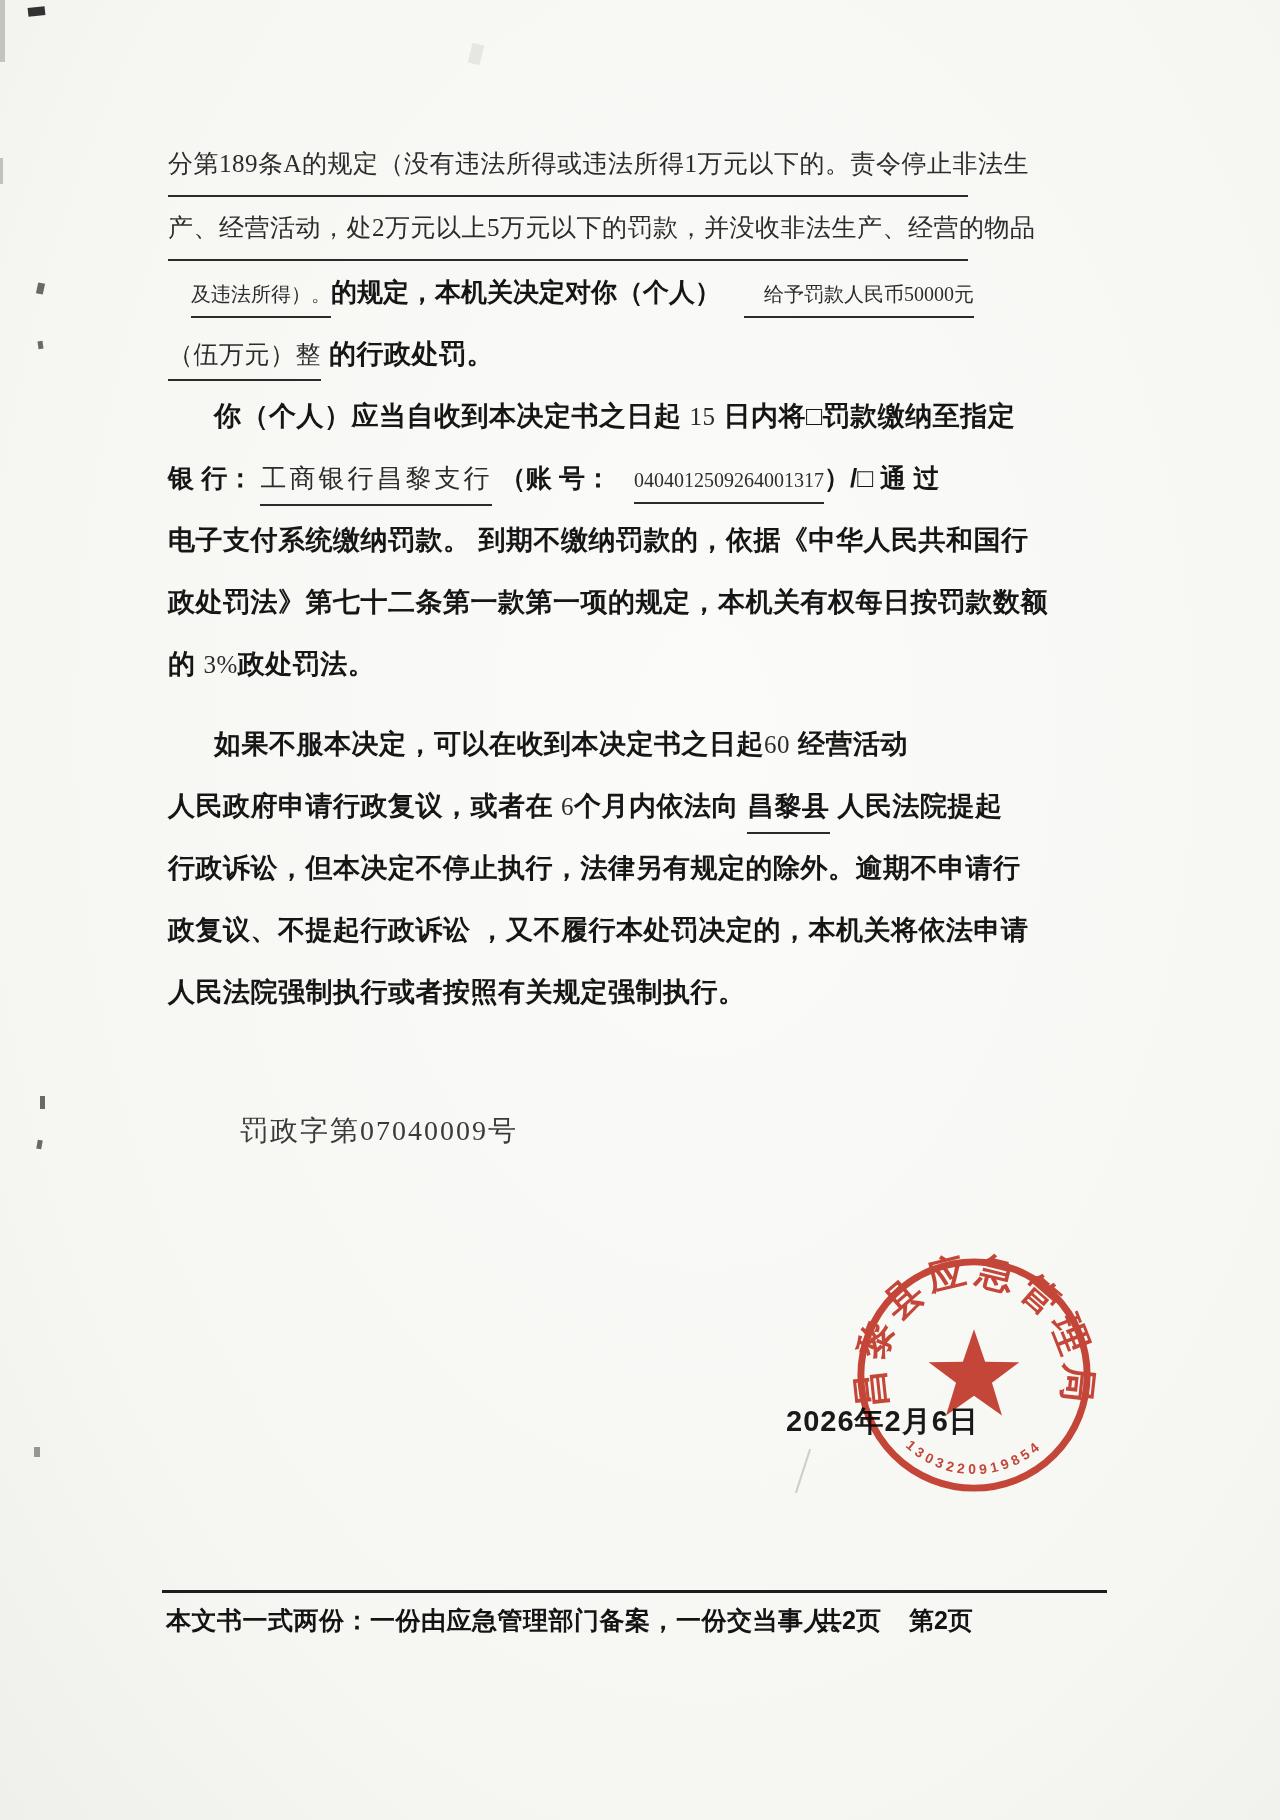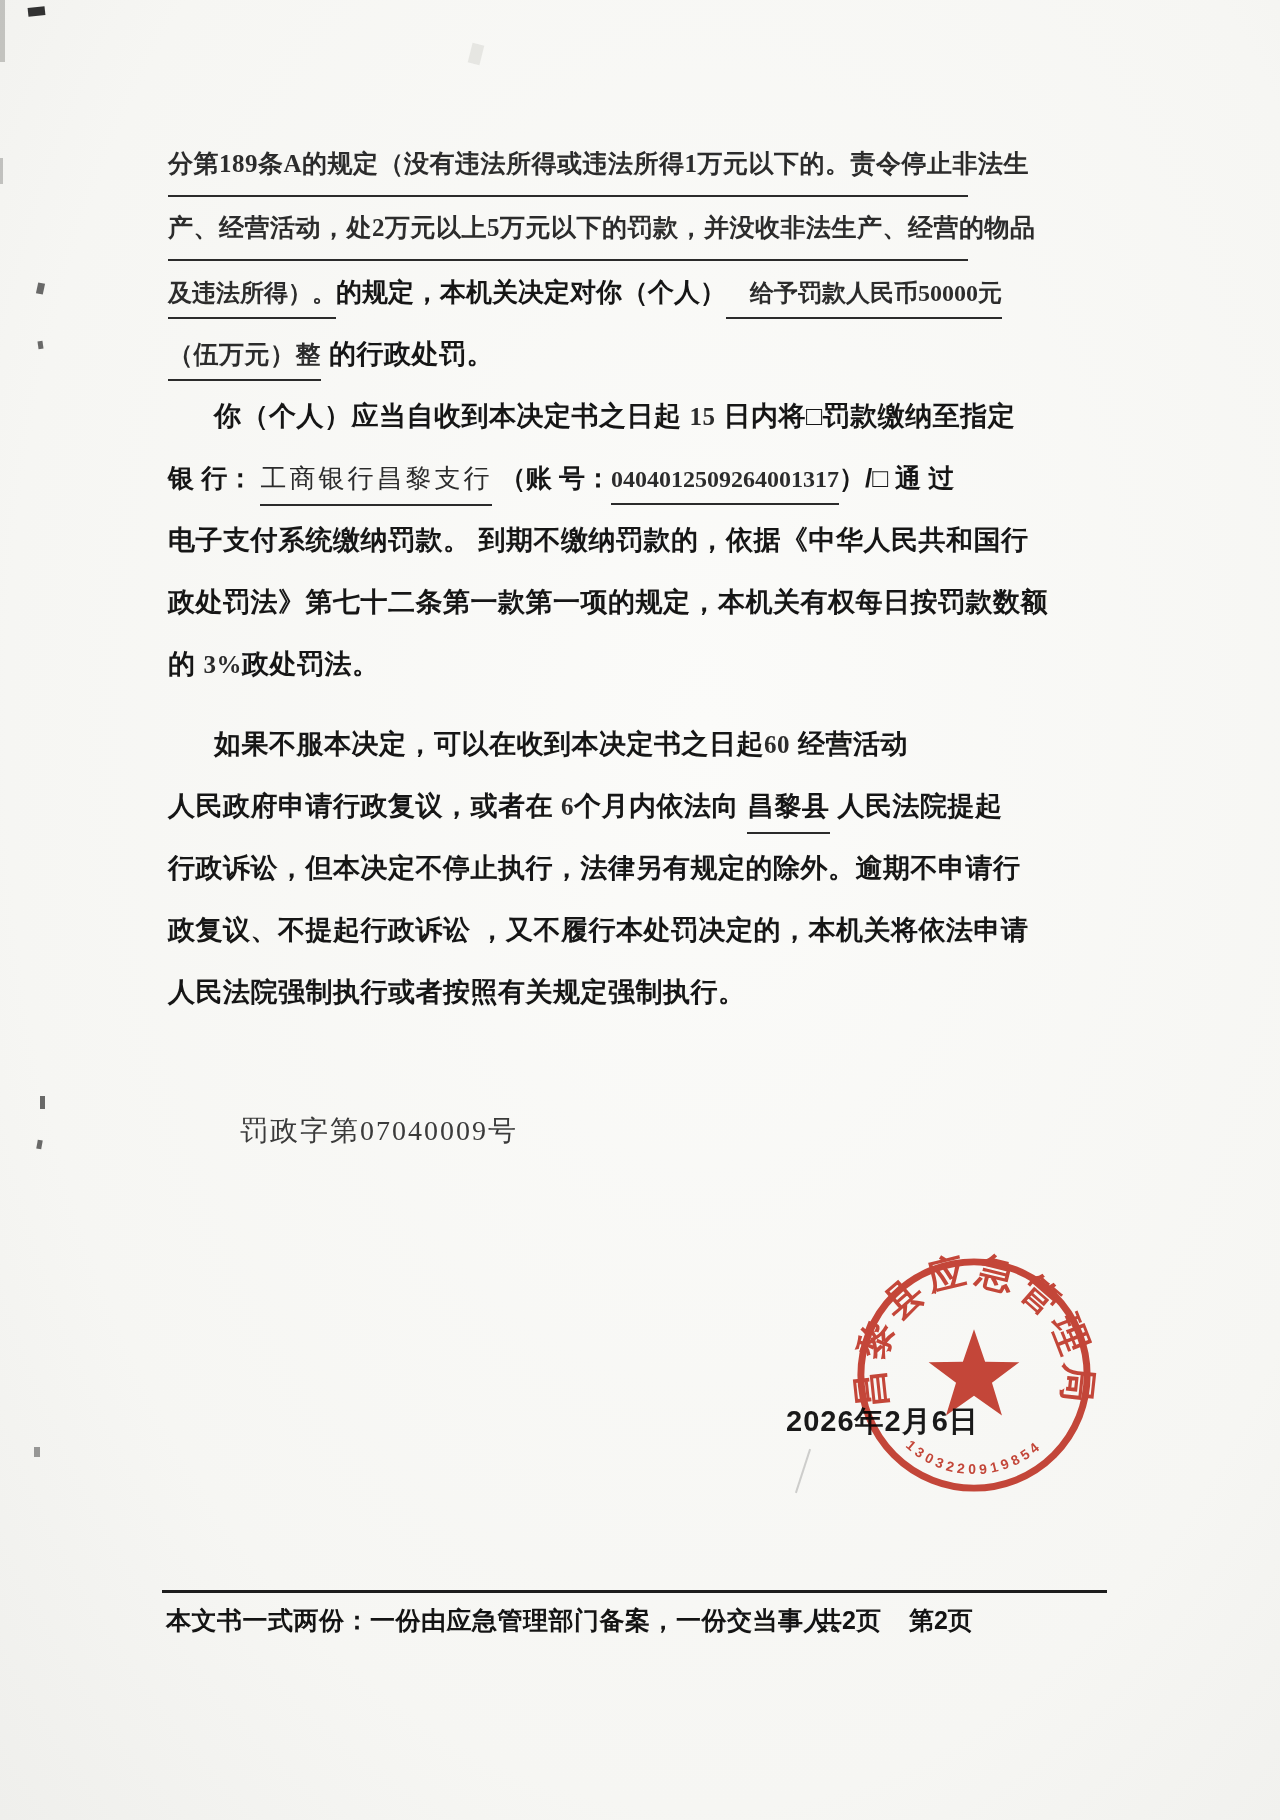--- a/index.html
+++ b/index.html
@@ -17,24 +17,24 @@
   
   #body-lines{
     position:absolute;left:168px;top:133px;width:800px;
     color:#161616;
   }
   .line{height:62px;line-height:62px;white-space:nowrap;}
   .line.indent{text-indent:46px;}
   .line.gap{margin-top:18px;}
   .line.fullu{border-bottom:2px solid #2b2b2b;}
   .seg-b{font-family:"Liberation Sans",sans-serif;font-weight:700;letter-spacing:.5px;font-size:27px;}
-  .seg-f{font-family:"Liberation Serif",serif;font-weight:700;font-size:25px;color:#2c2c2c;letter-spacing:.5px;}
+  .seg-f{font-family:"Liberation Serif",serif;font-weight:400;font-size:25px;color:#2c2c2c;letter-spacing:.5px;}
   .seg-fw{font-family:"Liberation Serif",serif;font-weight:400;font-size:26px;color:#2c2c2c;letter-spacing:5px;}
   .line.tight .seg-b{font-size:26px;letter-spacing:0;}
-  .line.tight .seg-f{font-size:24px;letter-spacing:0;}
+  .line.tight .seg-f{font-size:20px;letter-spacing:0;margin-left:23px;}
   .line.tight .seg-fw{font-size:26px;letter-spacing:3px;text-align:center;}
   .u{border-bottom:2px solid #2b2b2b;padding-bottom:11px;}
   
   #doc-number{
     position:absolute;left:240px;top:1112px;
     font-family:"Liberation Serif",serif;font-size:28px;color:#3a3a3a;letter-spacing:2px;
   }
   #sig-agency{
     position:absolute;left:742px;top:1342px;
     font-weight:700;font-size:28px;color:#191919;letter-spacing:1px;

